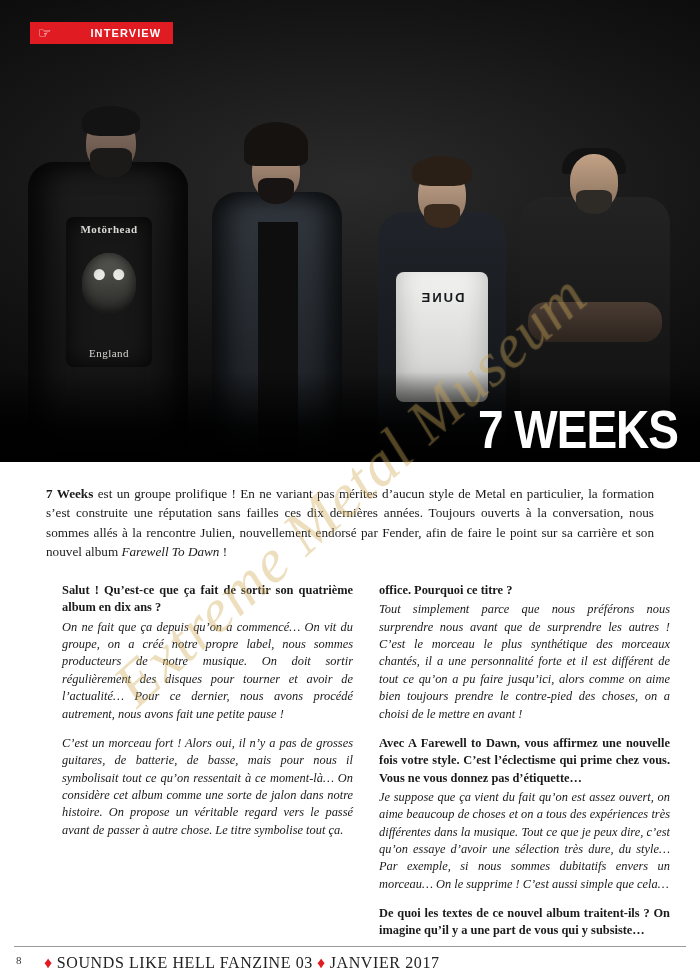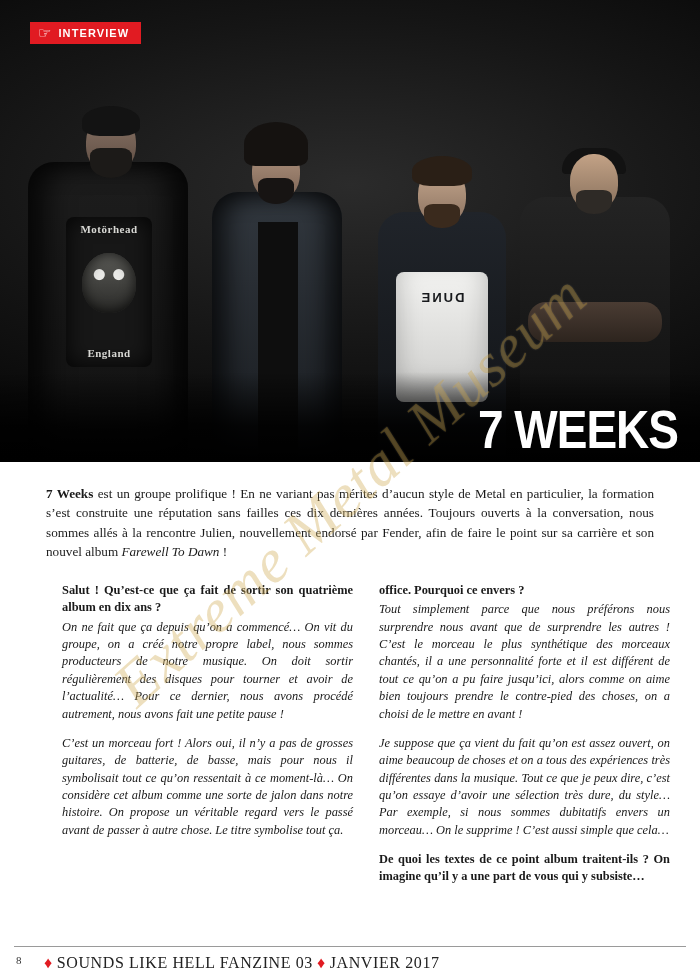--- a/index.html
+++ b/index.html
@@ -86,21 +86,21 @@
   }
   .m1 .shirt .w1, .m1 .shirt .w2 {
     position: absolute;
     left: 0; right: 0;
     text-align: center;
     color: #d8d8d4;
     font-family: "Liberation Serif", serif;
     letter-spacing: .5px;
   }
   .m1 .shirt .w1 { top: 6px; font-size: 11px; font-weight: bold; }
-  .m1 .shirt .w2 { bottom: 8px; font-size: 11px; font-weight: bold; }
+  .m1 .shirt .w2 { bottom: 8px; font-size: 11px; font-weight: normal; }
   .m1 .shirt .face {
     position: absolute;
     left: 50%;
     top: 36px;
     transform: translateX(-50%);
     width: 54px;
     height: 60px;
     border-radius: 50% 50% 46% 46%;
     background:
       radial-gradient(circle at 32% 36%, #e9e9e6 0 5px, transparent 6px),
@@ -276,20 +276,21 @@
     font-size: 15px;
     line-height: 1;
     color: #ffffff;
   }
   .badge .label {
     color: #ffffff;
     font-family: "Liberation Sans", sans-serif;
     font-size: 11px;
     font-weight: bold;
     letter-spacing: 1.1px;
+    margin-left: 32px;
   }
 
   .band-title {
     position: absolute;
     right: 22px;
     bottom: 6px;
     color: #ffffff;
     font-family: "Liberation Sans", sans-serif;
     font-weight: bold;
     font-size: 46px;
@@ -456,24 +457,25 @@
       <b>7 Weeks</b><span> est un groupe prolifique ! En ne variant pas mérites d’aucun style de Metal en particulier, la formation s’est construite une réputation sans failles ces dix dernières années. Toujours ouverts à la conversation, nous sommes allés à la rencontre Julien, nouvellement endorsé par Fender, afin de faire le point sur sa carrière et son nouvel album </span><i>Farewell To Dawn</i><span> !</span>
     </div>
 
     <div class="cols">
       <div class="col">
         <p class="q">Salut ! Qu’est-ce que ça fait de sortir son quatrième album en dix ans ?</p>
         <p class="a">On ne fait que ça depuis qu’on a commencé… On vit du groupe, on a créé notre propre label, nous sommes producteurs de notre musique. On doit sortir régulièrement des disques pour tourner et avoir de l’actualité… Pour ce dernier, nous avons procédé autrement, nous avons fait une petite pause !</p>
         <p class="a">C’est un morceau fort ! Alors oui, il n’y a pas de grosses guitares, de batterie, de basse, mais pour nous il symbolisait tout ce qu’on ressentait à ce moment-là… On considère cet album comme une sorte de jalon dans notre histoire. On propose un véritable regard vers le passé avant de passer à autre chose. Le titre symbolise tout ça.</p>
       </div>
       <div class="col">
-        <p class="q">office. Pourquoi ce envers ?</p>
+        <p class="q">office. Pourquoi ce titre ?</p>
         <p class="a">Tout simplement parce que nous préférons nous surprendre nous avant que de surprendre les autres ! C’est le morceau le plus synthétique des morceaux chantés, il a une personnalité forte et il est différent de tout ce qu’on a pu faire jusqu’ici, alors comme on aime bien toujours prendre le contre-pied des choses, on a choisi de le mettre en avant !</p>
+        <p class="q">Avec A Farewell to Dawn, vous affirmez une nouvelle fois votre style. C’est l’éclectisme qui prime chez vous. Vous ne vous donnez pas d’étiquette…</p>
         <p class="a">Je suppose que ça vient du fait qu’on est assez ouvert, on aime beaucoup de choses et on a tous des expériences très différentes dans la musique. Tout ce que je peux dire, c’est qu’on essaye d’avoir une sélection très dure, du style… Par exemple, si nous sommes dubitatifs envers un morceau… On le supprime ! C’est aussi simple que cela…</p>
-        <p class="q">De quoi les textes de ce point album traitent-ils ? On imagine qu’il y a une part de vous qui y subsiste…</p>
+        <p class="q">De quoi les textes de ce nouvel album traitent-ils ? On imagine qu’il y a une part de vous qui y subsiste…</p>
       </div>
     </div>
   </div>
 
   <div class="footer">
     <div class="rule"></div>
     <div class="pageno">8</div>
     <div class="credit">
       <span class="sep">♦</span><span>SOUNDS LIKE HELL FANZINE 03</span><span class="sep">♦</span><span>JANVIER 2017</span>
     </div>

